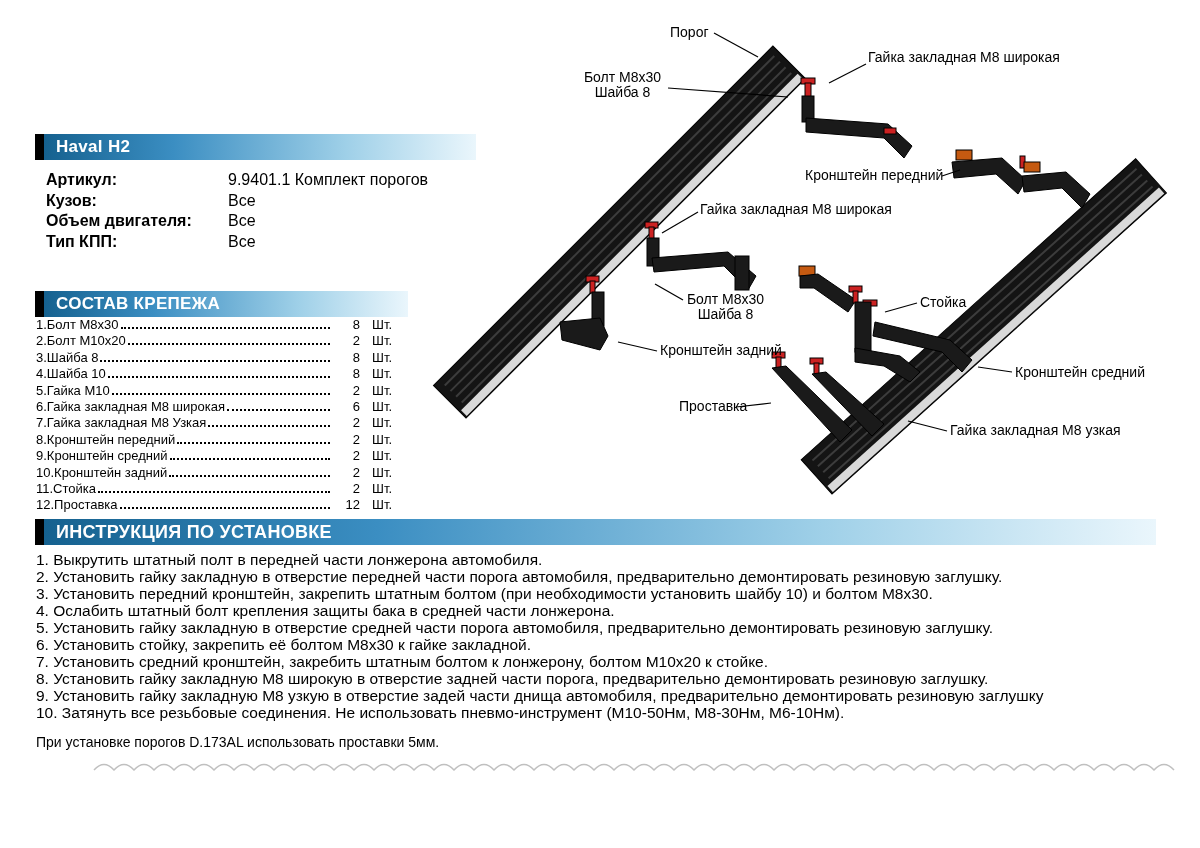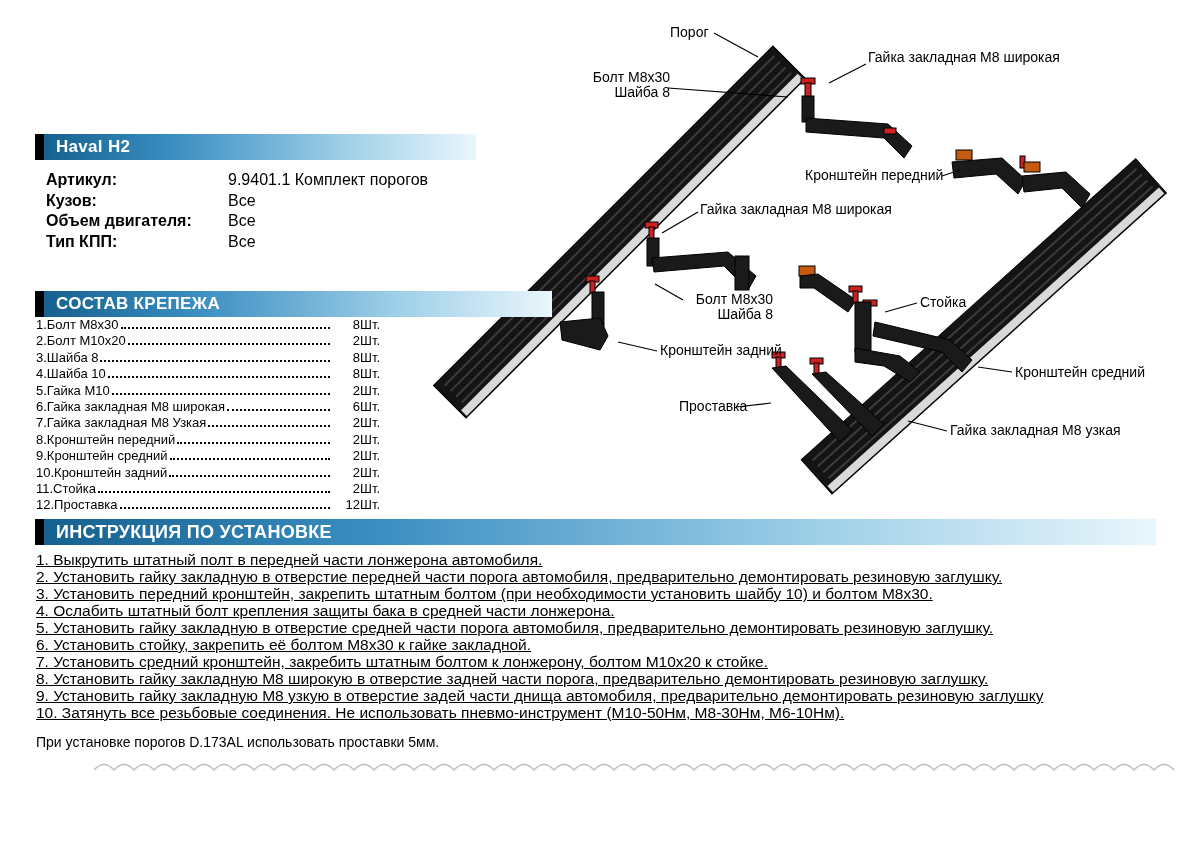--- a/index.html
+++ b/index.html
@@ -3,45 +3,45 @@
 <meta charset="utf-8">
 <style>
   html,body{margin:0;padding:0;}
   body{
     width:1200px;height:848px;position:relative;overflow:hidden;
     background:#ffffff;font-family:"Liberation Sans",sans-serif;color:#000;
   }
   .diagram-svg{position:absolute;left:0;top:0;z-index:1;}
   #diagram-labels{position:absolute;left:0;top:0;width:1200px;height:520px;z-index:2;}
   .diagram-label{position:absolute;font-size:14px;line-height:15px;white-space:pre-line;text-align:right;}
-  .diagram-label.center{}
+  .diagram-label.center{text-align:center;}
 
   .bar{
     position:absolute;height:26px;z-index:3;
     border-left:9px solid #000;
     background:linear-gradient(90deg,#15618f 0%,#3b8ec2 30%,#9fd0e8 70%,#eaf6fc 100%);
     color:#fff;font-weight:bold;font-size:17px;line-height:26px;
     padding-left:12px;letter-spacing:.3px;box-sizing:border-box;
   }
   #model-header{left:35px;top:134px;width:441px;}
-  #parts-header{left:35px;top:291px;width:517px;}
+  #parts-header{left:35px;top:291px;width:373px;}
   #instructions-header{left:35px;top:519px;width:1121px;font-size:18px;}
 
   #specs{position:absolute;left:46px;top:170px;z-index:3;}
   .spec-row{display:flex;line-height:20.5px;font-size:16px;}
   .spec-label{font-weight:bold;width:182px;flex:none;}
 
   #parts-list{position:absolute;left:36px;top:317px;width:366px;z-index:3;}
   .part-row{display:flex;align-items:baseline;height:16.4px;font-size:13px;}
   .part-name{white-space:nowrap;flex:none;}
   .part-dots{flex:1;border-bottom:2px dotted #000;margin:0 4px 3px 2px;min-width:8px;}
   .part-qty{width:26px;text-align:right;flex:none;}
-  .part-unit{width:42px;flex:none;box-sizing:border-box;}
-
-  #instructions-list{position:absolute;left:36px;top:551px;width:1150px;z-index:3;text-decoration:underline;}
+  .part-unit{width:42px;padding-left:12px;flex:none;box-sizing:border-box;}
+
+  #instructions-list{position:absolute;left:36px;top:551px;width:1150px;z-index:3;}
   .instr-row{font-size:15.5px;line-height:17px;white-space:nowrap;}
 
   #footer-note{position:absolute;left:36px;top:734px;font-size:14px;z-index:3;}
   .wave{position:absolute;left:92px;top:757px;z-index:3;}
 </style>
 </head>
 <body>
 
 <svg class="diagram-svg" width="1200" height="520" viewBox="0 0 1200 520">
 

